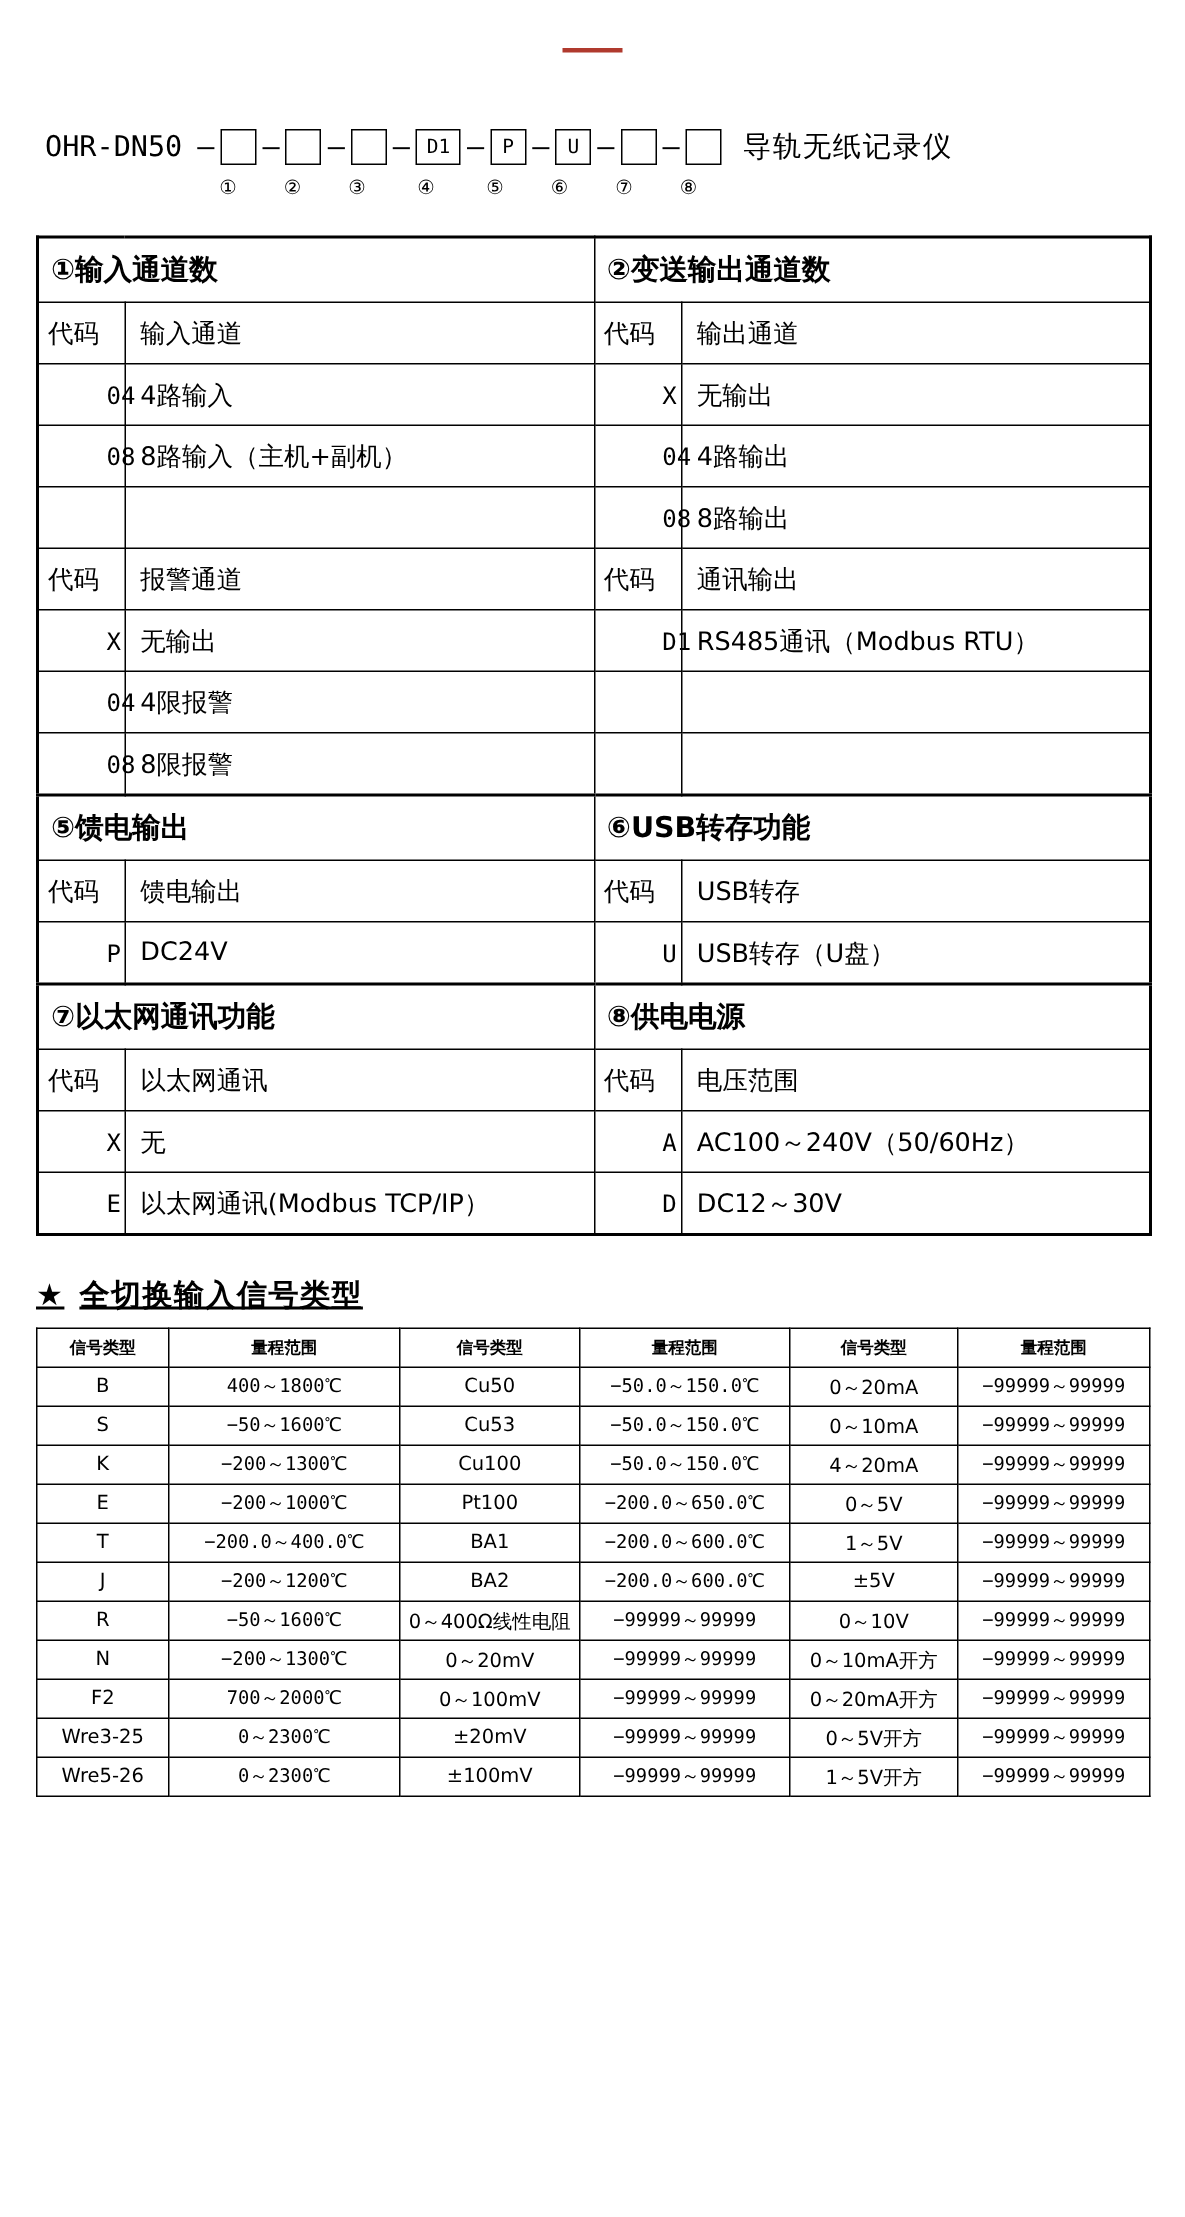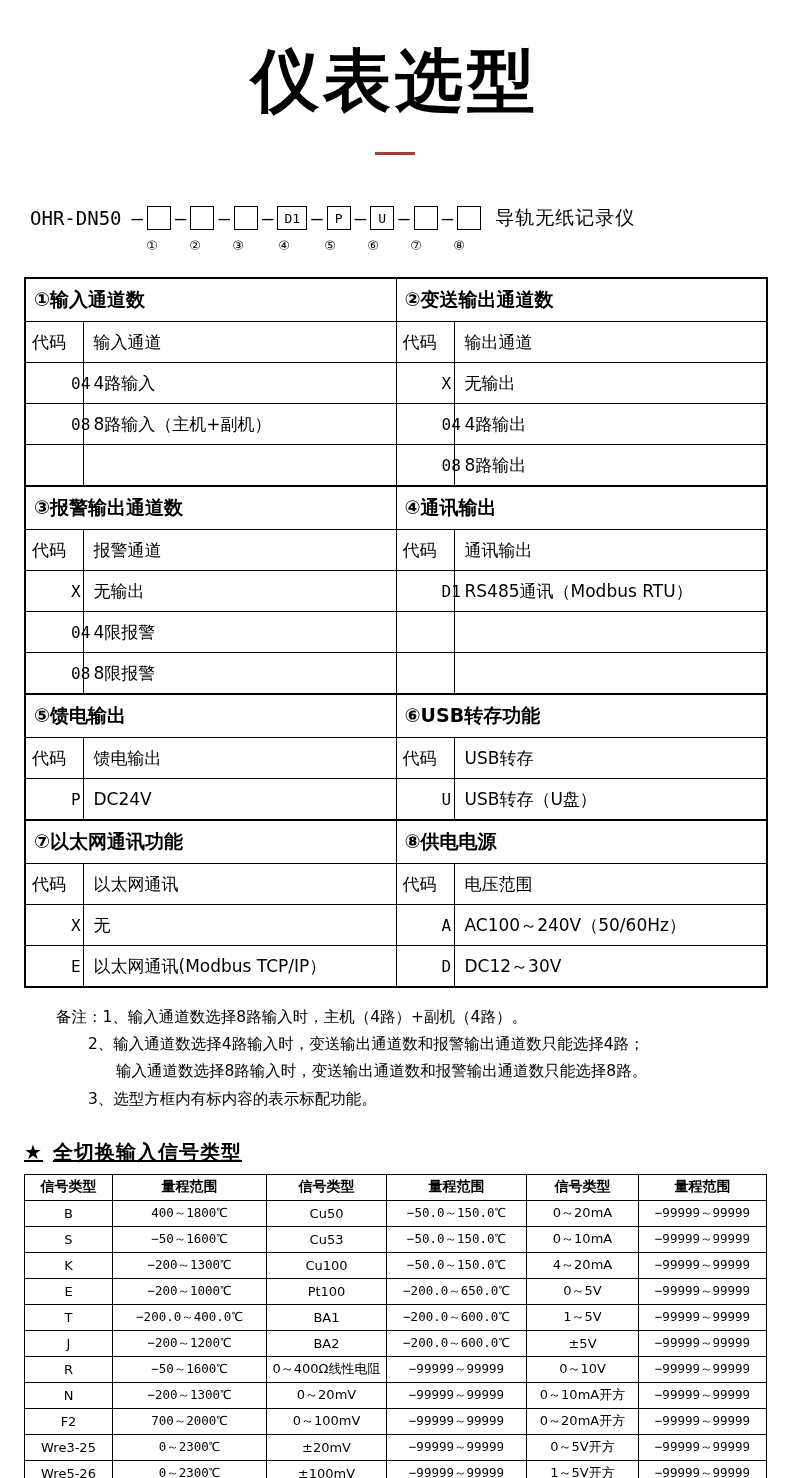--- a/index.html
+++ b/index.html
@@ -171,39 +171,38 @@
   .sig-table th, .sig-table td {
     border: 1px solid #000;
     font-size: 13px;
     text-align: center;
     height: 25px;
     padding: 0 2px;
     font-family: "DejaVu Sans", "Liberation Sans", sans-serif;
   }
   .sig-table th {
     font-weight: bold;
-    font-size: 14px;
+    font-size: 11px;
   }
   .sig-table td.num {
     font-family: "DejaVu Sans Mono", "Liberation Mono", monospace;
     font-size: 12.5px;
   }
   .sig-table col.c1 { width: 88px; }
   .sig-table col.c2 { width: 154px; }
   .sig-table col.c3 { width: 120px; }
   .sig-table col.c4 { width: 140px; }
   .sig-table col.c5 { width: 112px; }
   .sig-table col.c6 { width: 128px; }
 </style>
 </head>
 <body>
 
 <div class="page">
 
-  <div class="title">仪表选型</div>
   <div class="title-rule"></div>
 
   <div class="model-wrap">
     <div class="model-row">
       <span class="model-name">OHR-DN50</span>
       <span class="dash">–</span>
       <span class="slot"></span>
       <span class="dash">–</span>
       <span class="slot"></span>
       <span class="dash">–</span>
@@ -271,24 +270,20 @@
         <td class="code">04</td>
         <td class="val">4路输出</td>
       </tr>
       <tr>
         <td class="code"></td>
         <td class="val"></td>
         <td class="code">08</td>
         <td class="val">8路输出</td>
       </tr>
 
-      <tr class="thick-top">
-        <td class="hdr" colspan="2">③报警输出通道数</td>
-        <td class="hdr" colspan="2">④通讯输出</td>
-      </tr>
       <tr>
         <td class="codehead">代码</td>
         <td class="val">报警通道</td>
         <td class="codehead">代码</td>
         <td class="val">通讯输出</td>
       </tr>
       <tr>
         <td class="code">X</td>
         <td class="val">无输出</td>
         <td class="code">D1</td>
@@ -342,26 +337,20 @@
       </tr>
       <tr>
         <td class="code">E</td>
         <td class="val">以太网通讯(Modbus TCP/IP）</td>
         <td class="code">D</td>
         <td class="val">DC12～30V</td>
       </tr>
     </tbody>
   </table>
 
-  <div class="notes">
-    <div class="n-line"><span>备注：</span><span>1、输入通道数选择8路输入时，主机（4路）+副机（4路）。</span></div>
-    <div class="n-line indent1">2、输入通道数选择4路输入时，变送输出通道数和报警输出通道数只能选择4路；</div>
-    <div class="n-line indent2">输入通道数选择8路输入时，变送输出通道数和报警输出通道数只能选择8路。</div>
-    <div class="n-line indent1">3、选型方框内有标内容的表示标配功能。</div>
-  </div>
 
   <div class="sig-title">
     <span class="star">★</span><span>全切换输入信号类型</span>
   </div>
 
   <table class="sig-table">
     <colgroup>
       <col class="c1">
         <col class="c2">
         <col class="c3">

